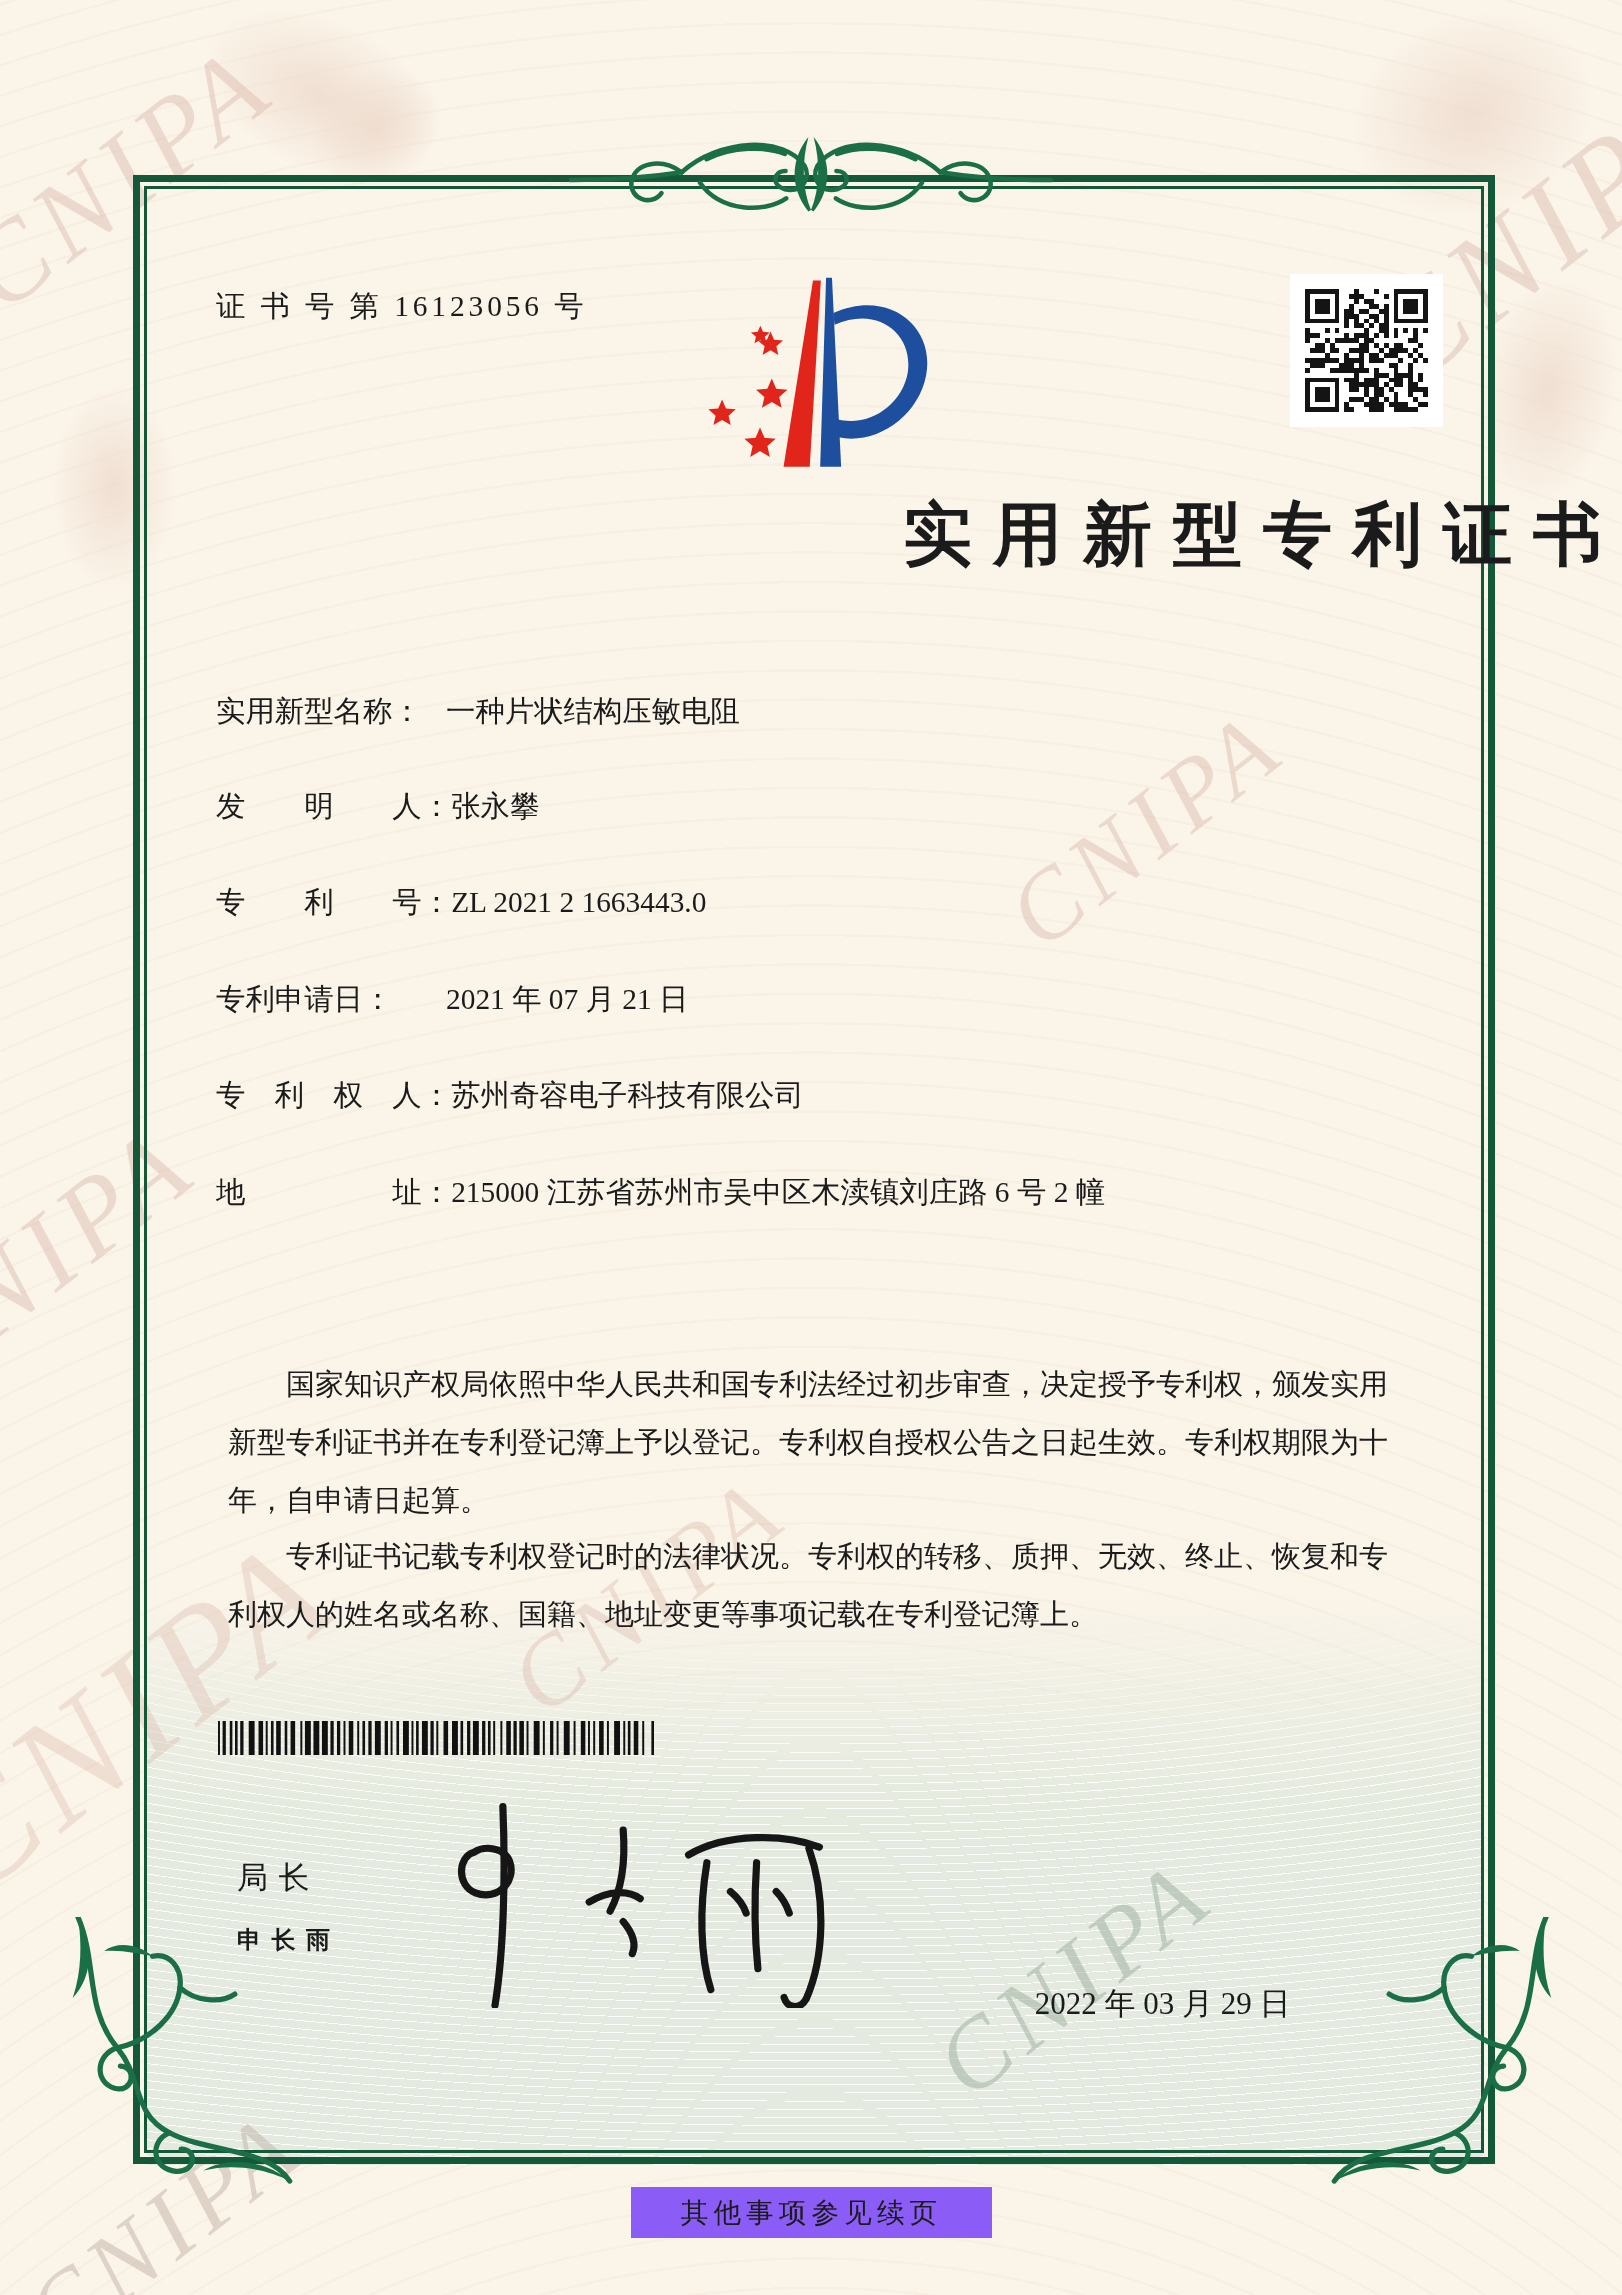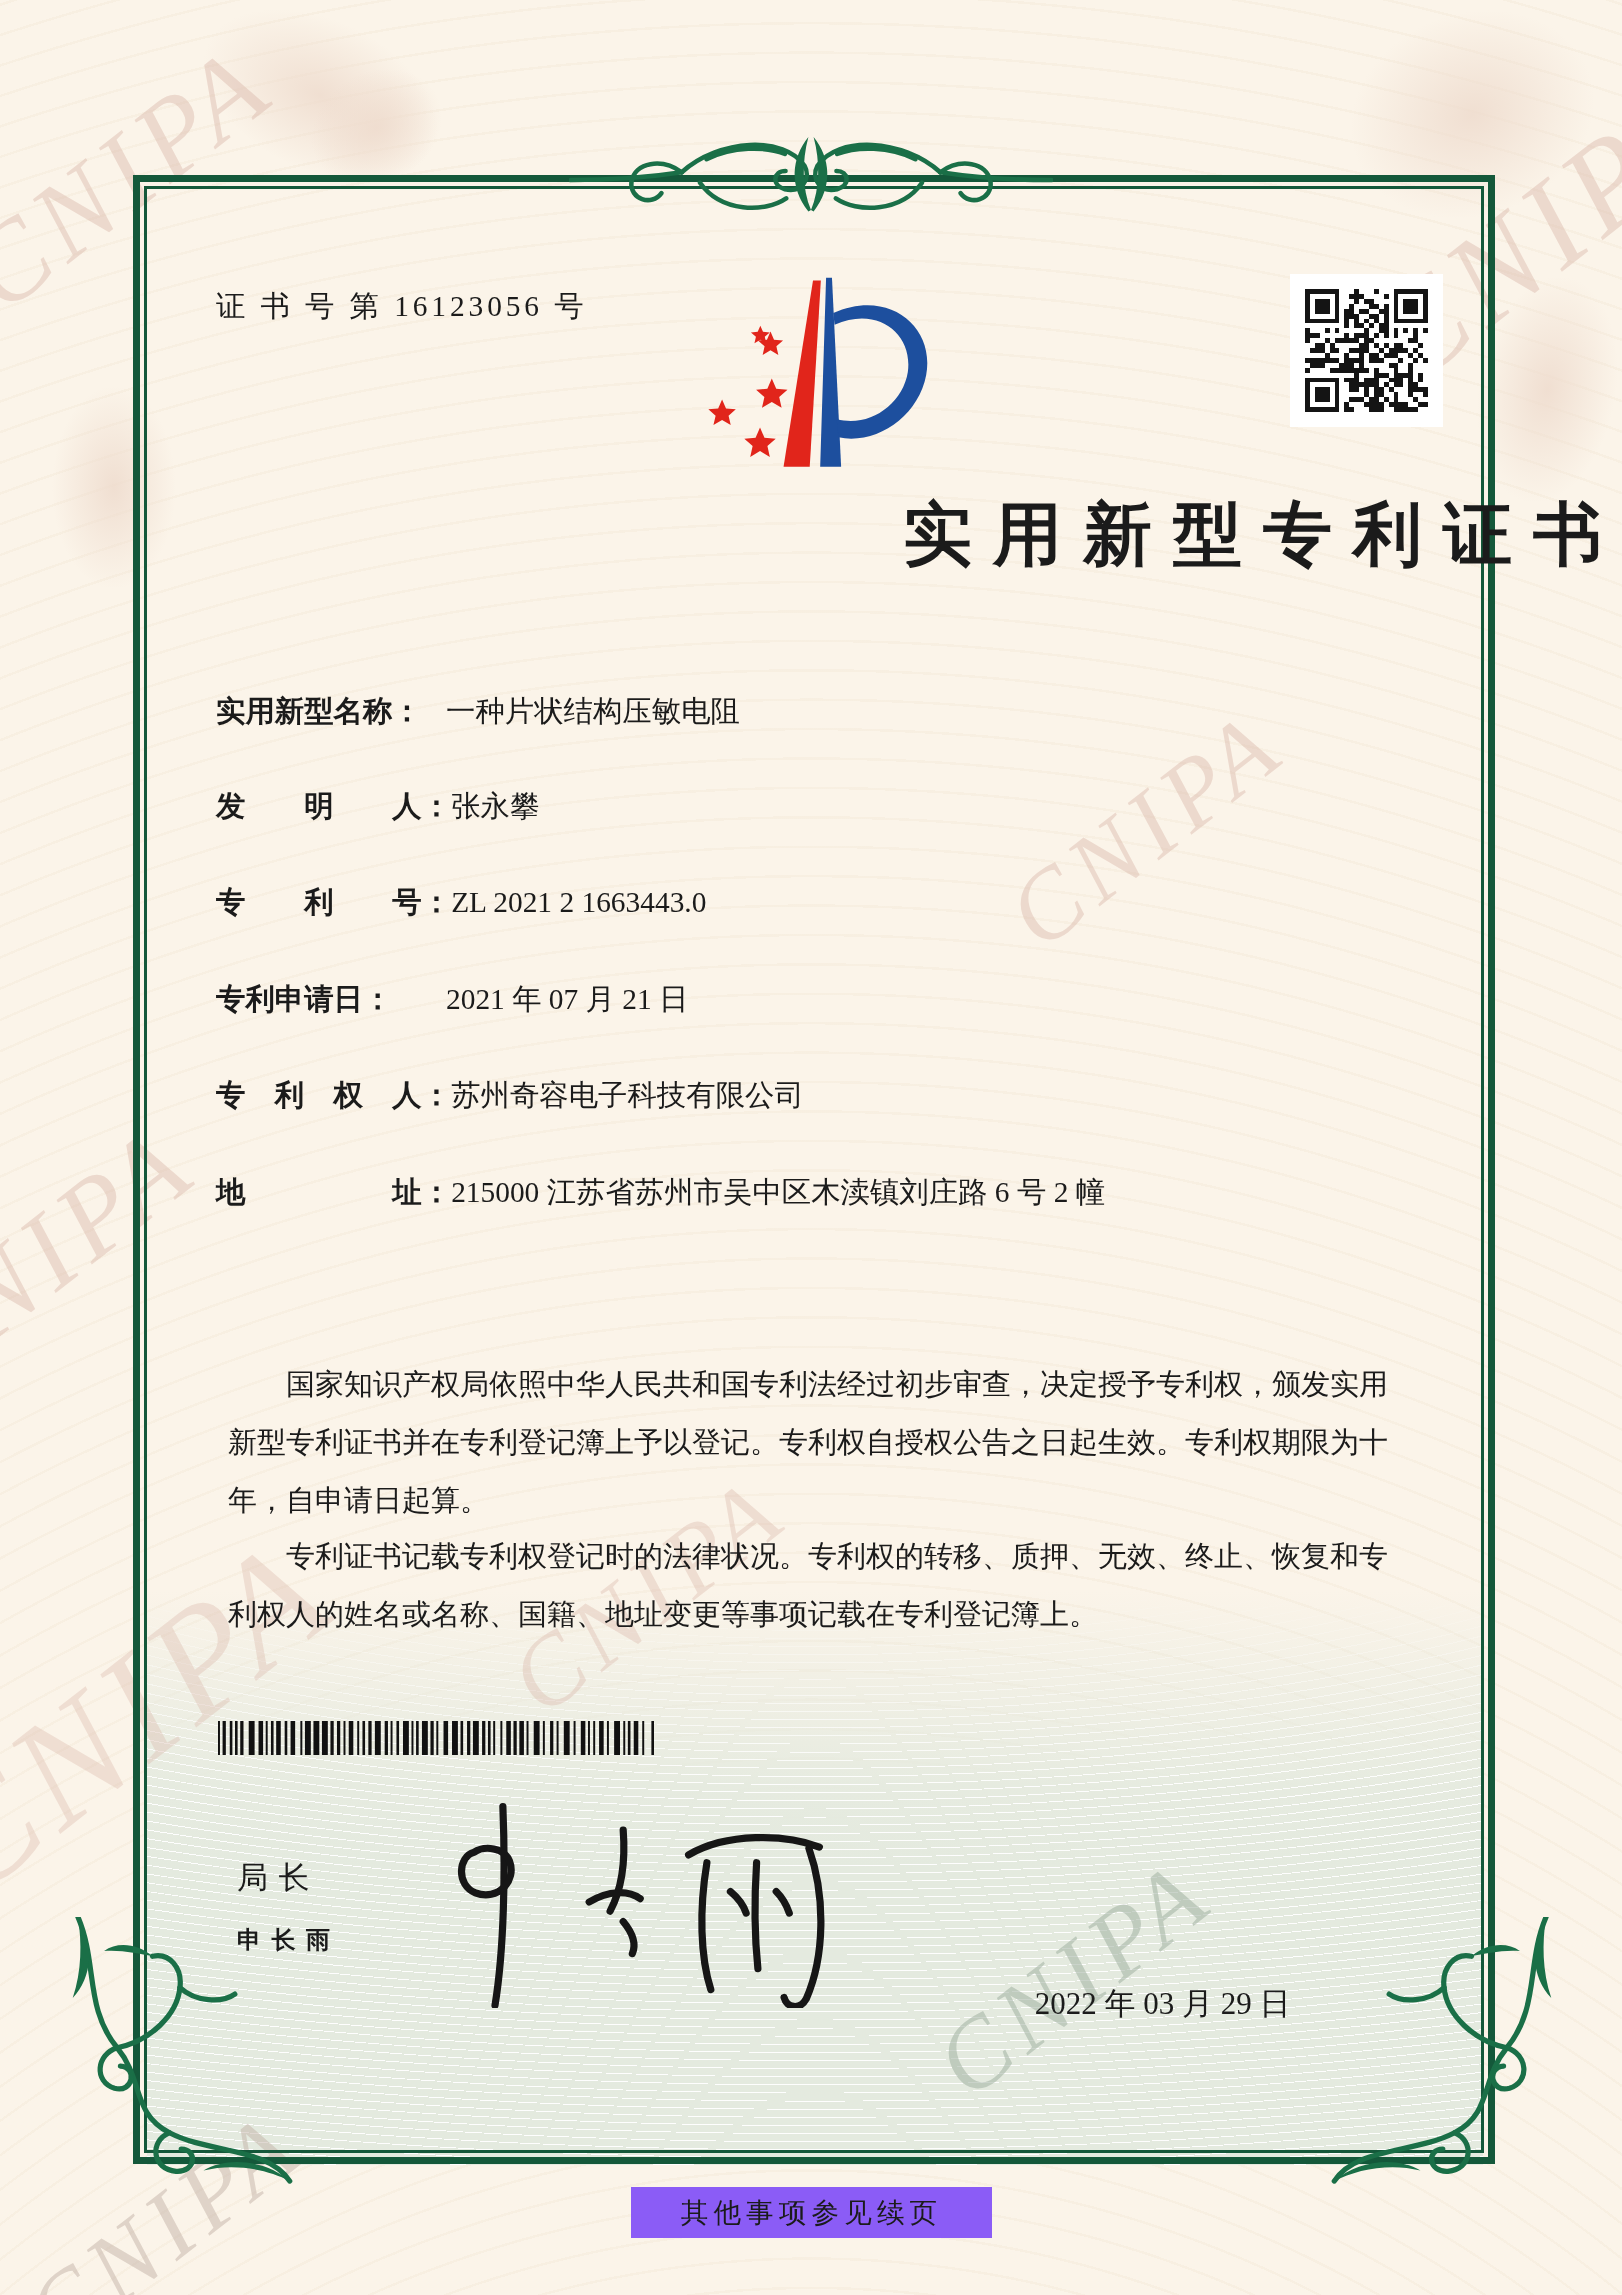--- a/index.html
+++ b/index.html
@@ -49,21 +49,21 @@
 
   
   .certno{position:absolute;left:216px;top:287px;font-size:29.4px;letter-spacing:3.9px;}
   .title{position:absolute;left:0;top:489px;width:1623px;margin:0;text-align:right;
     font-size:69px;font-weight:bold;letter-spacing:21px;text-indent:21px;}
   .logo{position:absolute;left:692px;top:254px;}
   .qrbox{position:absolute;left:1290px;top:274px;width:153px;height:153px;background:#fff;}
   .qrbox svg{position:absolute;left:15px;top:15px;}
 
   .field{position:absolute;left:216px;font-size:29.4px;white-space:nowrap;}
-  .flabel{display:inline-block;min-width:230px;font-weight:bold;}
+  .flabel{display:inline-block;min-width:230px;}
   .f1{top:692px;} .f2{top:787px;} .f3{top:883px;} .f4{top:980px;}
   .f5{top:1076px;} .f6{top:1173px;} .f7{top:1271px;}
   .pair2{position:absolute;left:842px;top:0;}
   .pair-label{margin-right:23.6px;}
 
   .bodytext{position:absolute;left:216px;width:1192px;margin:12px;font-size:29px;
     line-height:58px;white-space:pre-line;text-align:justify;}
   .p1{top:1343px;} .p2{top:1515px;}
 
   .barcode{position:absolute;left:218px;top:1721px;}

